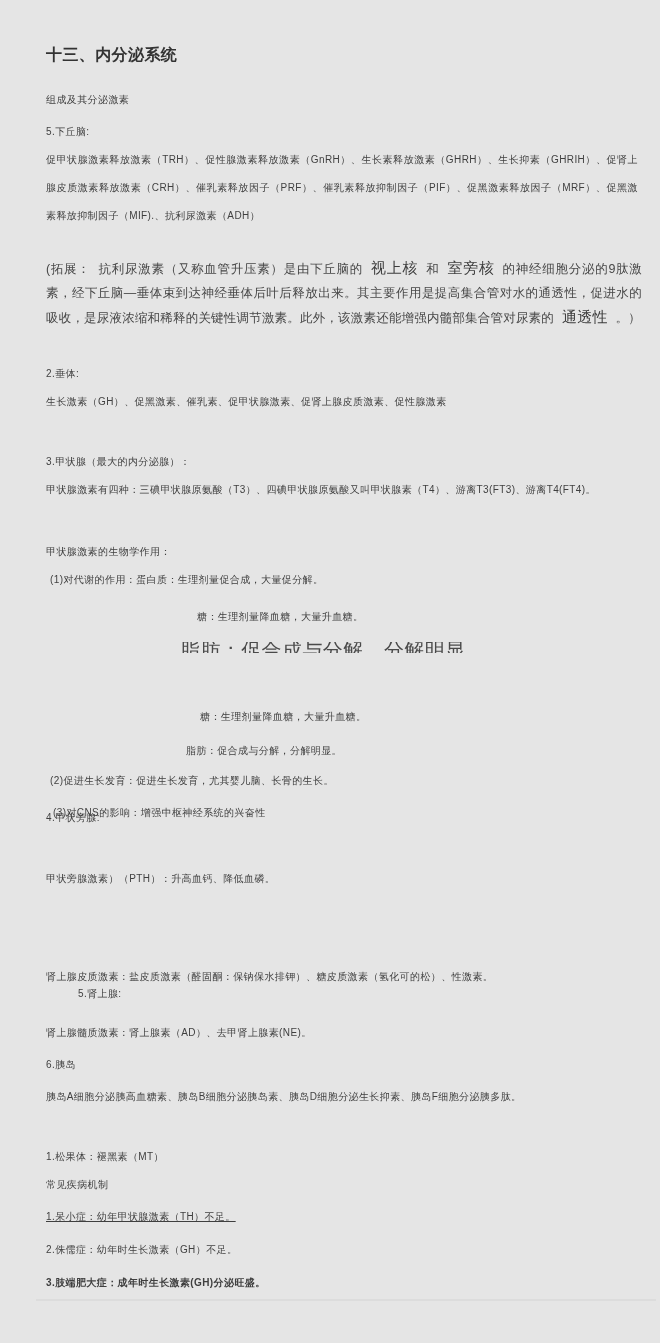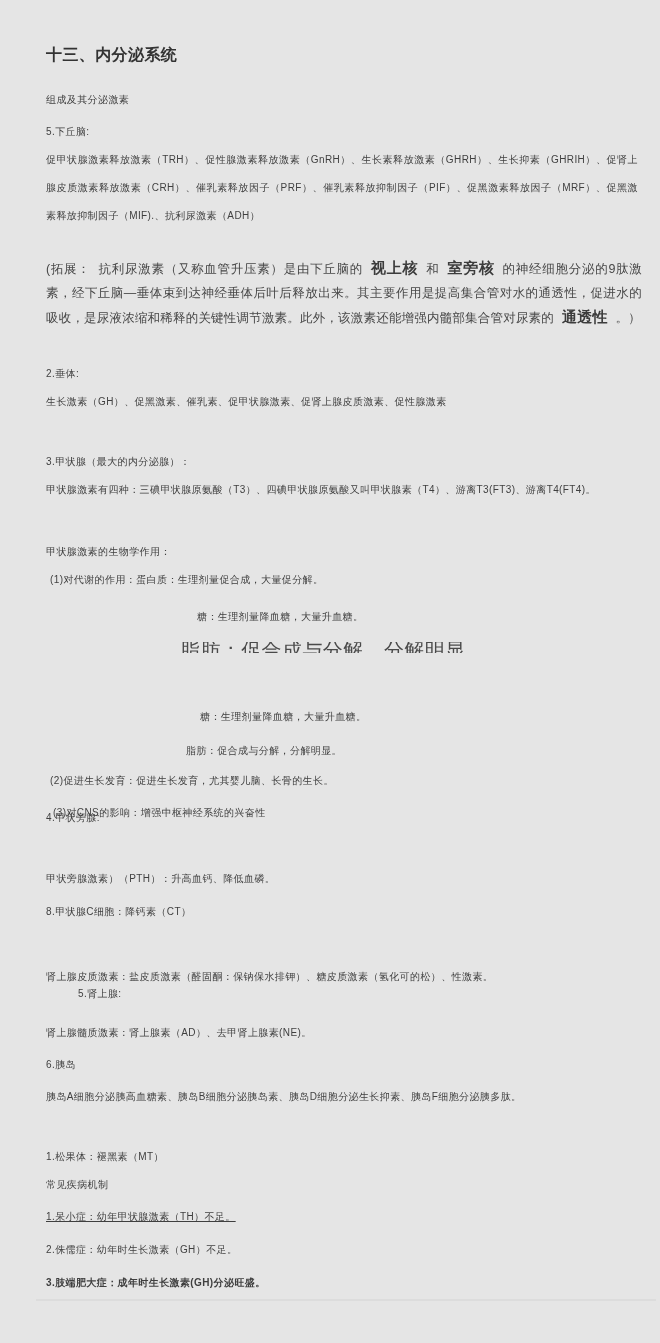--- a/index.html
+++ b/index.html
@@ -26,21 +26,21 @@
     width:596px;
     font-size:12.5px;
     line-height:24px;
     color:#474747;
     letter-spacing:0.2px;
     text-align:justify;
     text-justify:inter-character;
   }
   .ext .big{font-size:15px;font-weight:500;color:#3c3c3c;}
   .ext .sp-l{margin-left:8px;}
-  .ext .sp-r{margin-right:8px;font-weight:bold;}
+  .ext .sp-r{margin-right:8px;}
   .clipbox{
     position:absolute;
     overflow:hidden;
     height:11px;
   }
   .clipbox .inner{
     display:block;
     font-size:20px;
     line-height:16px;
     letter-spacing:0.4px;
@@ -114,21 +114,20 @@
     <span class="inner">脂肪：促合成与分解，分解明显</span>
   </div>
 
   <div class="blk b-sugar2">糖：生理剂量降血糖，大量升血糖。</div>
   <div class="blk b-fat2">脂肪：促合成与分解，分解明显。</div>
   <div class="blk b-i2">(2)促进生长发育：促进生长发育，尤其婴儿脑、长骨的生长。</div>
   <div class="blk b-i3">(3)对CNS的影响：增强中枢神经系统的兴奋性</div>
 
   <div class="blk b-h4">4.甲状旁腺:</div>
   <div class="blk b-pth">甲状旁腺激素）（PTH）：升高血钙、降低血磷。</div>
-  <div class="blk b-c8">8.甲状腺C细胞：降钙素（CT）</div>
 
   <div class="blk b-h5">5.肾上腺:</div>
   <div class="blk b-cortex para">肾上腺皮质激素：盐皮质激素（醛固酮：保钠保水排钾）、糖皮质激素（氢化可的松）、性激素。</div>
   <div class="blk b-medulla">肾上腺髓质激素：肾上腺素（AD）、去甲肾上腺素(NE)。</div>
 
   <div class="blk b-h6">6.胰岛</div>
   <div class="blk b-panc para">胰岛A细胞分泌胰高血糖素、胰岛B细胞分泌胰岛素、胰岛D细胞分泌生长抑素、胰岛F细胞分泌胰多肽。</div>
 
   <div class="blk b-pineal">1.松果体：褪黑素（MT）</div>
 

